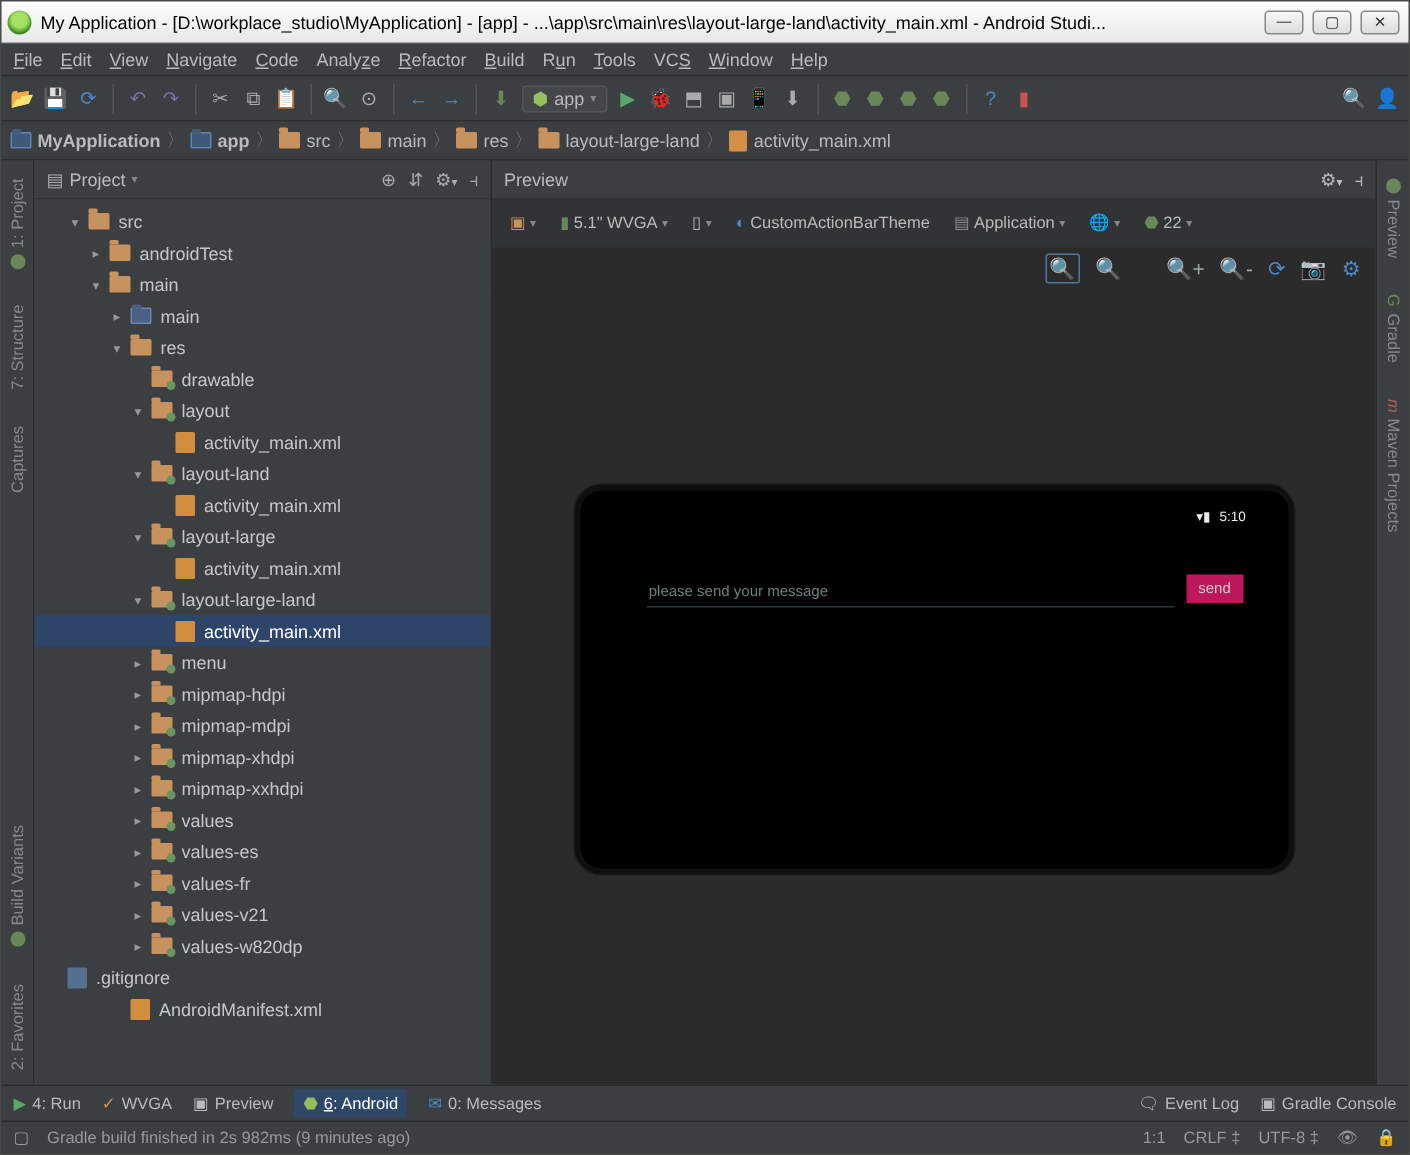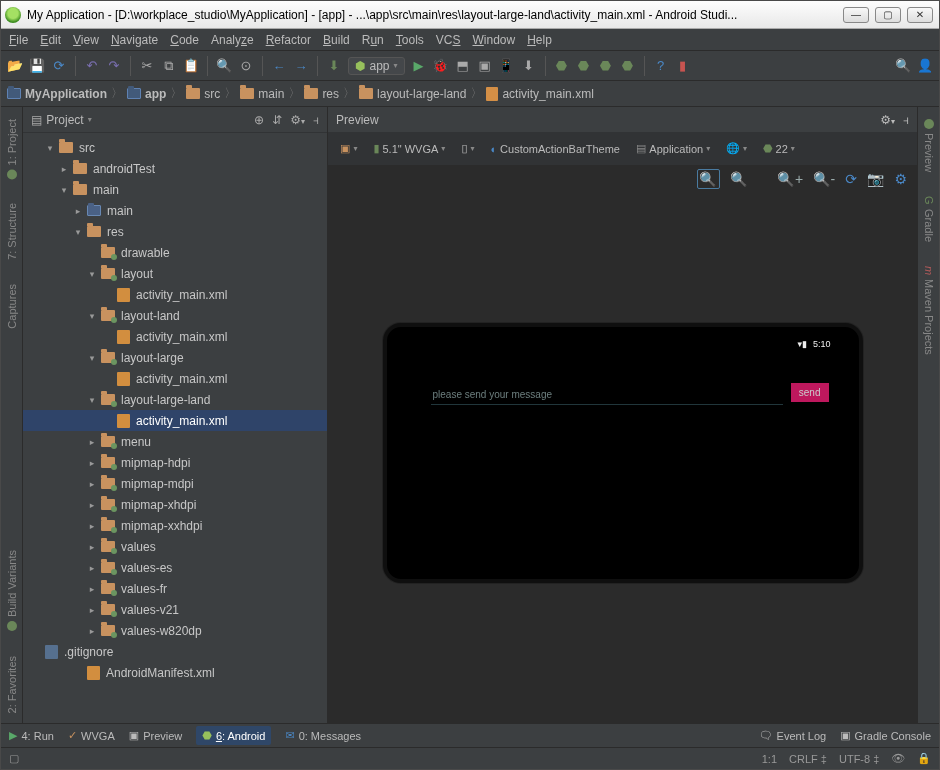--- a/index.html
+++ b/index.html
@@ -456,20 +456,21 @@
         <span>Event Log</span>
       </div>
     <div class="tab">
         <span>▣</span>
         <span>Gradle Console</span>
       </div>
   </div>
 
   <div class="statusline">
     <span>▢</span>
+    <span>Gradle build finished in 2s 982ms (9 minutes ago)</span>
     <div class="flex"></div>
     <span>1:1</span>
     <span><span>CRLF</span> ‡</span>
     <span><span>UTF-8</span> ‡</span>
     <span>👁</span>
     <span>🔒</span>
   </div>
 </div>
 
 </body></html>

